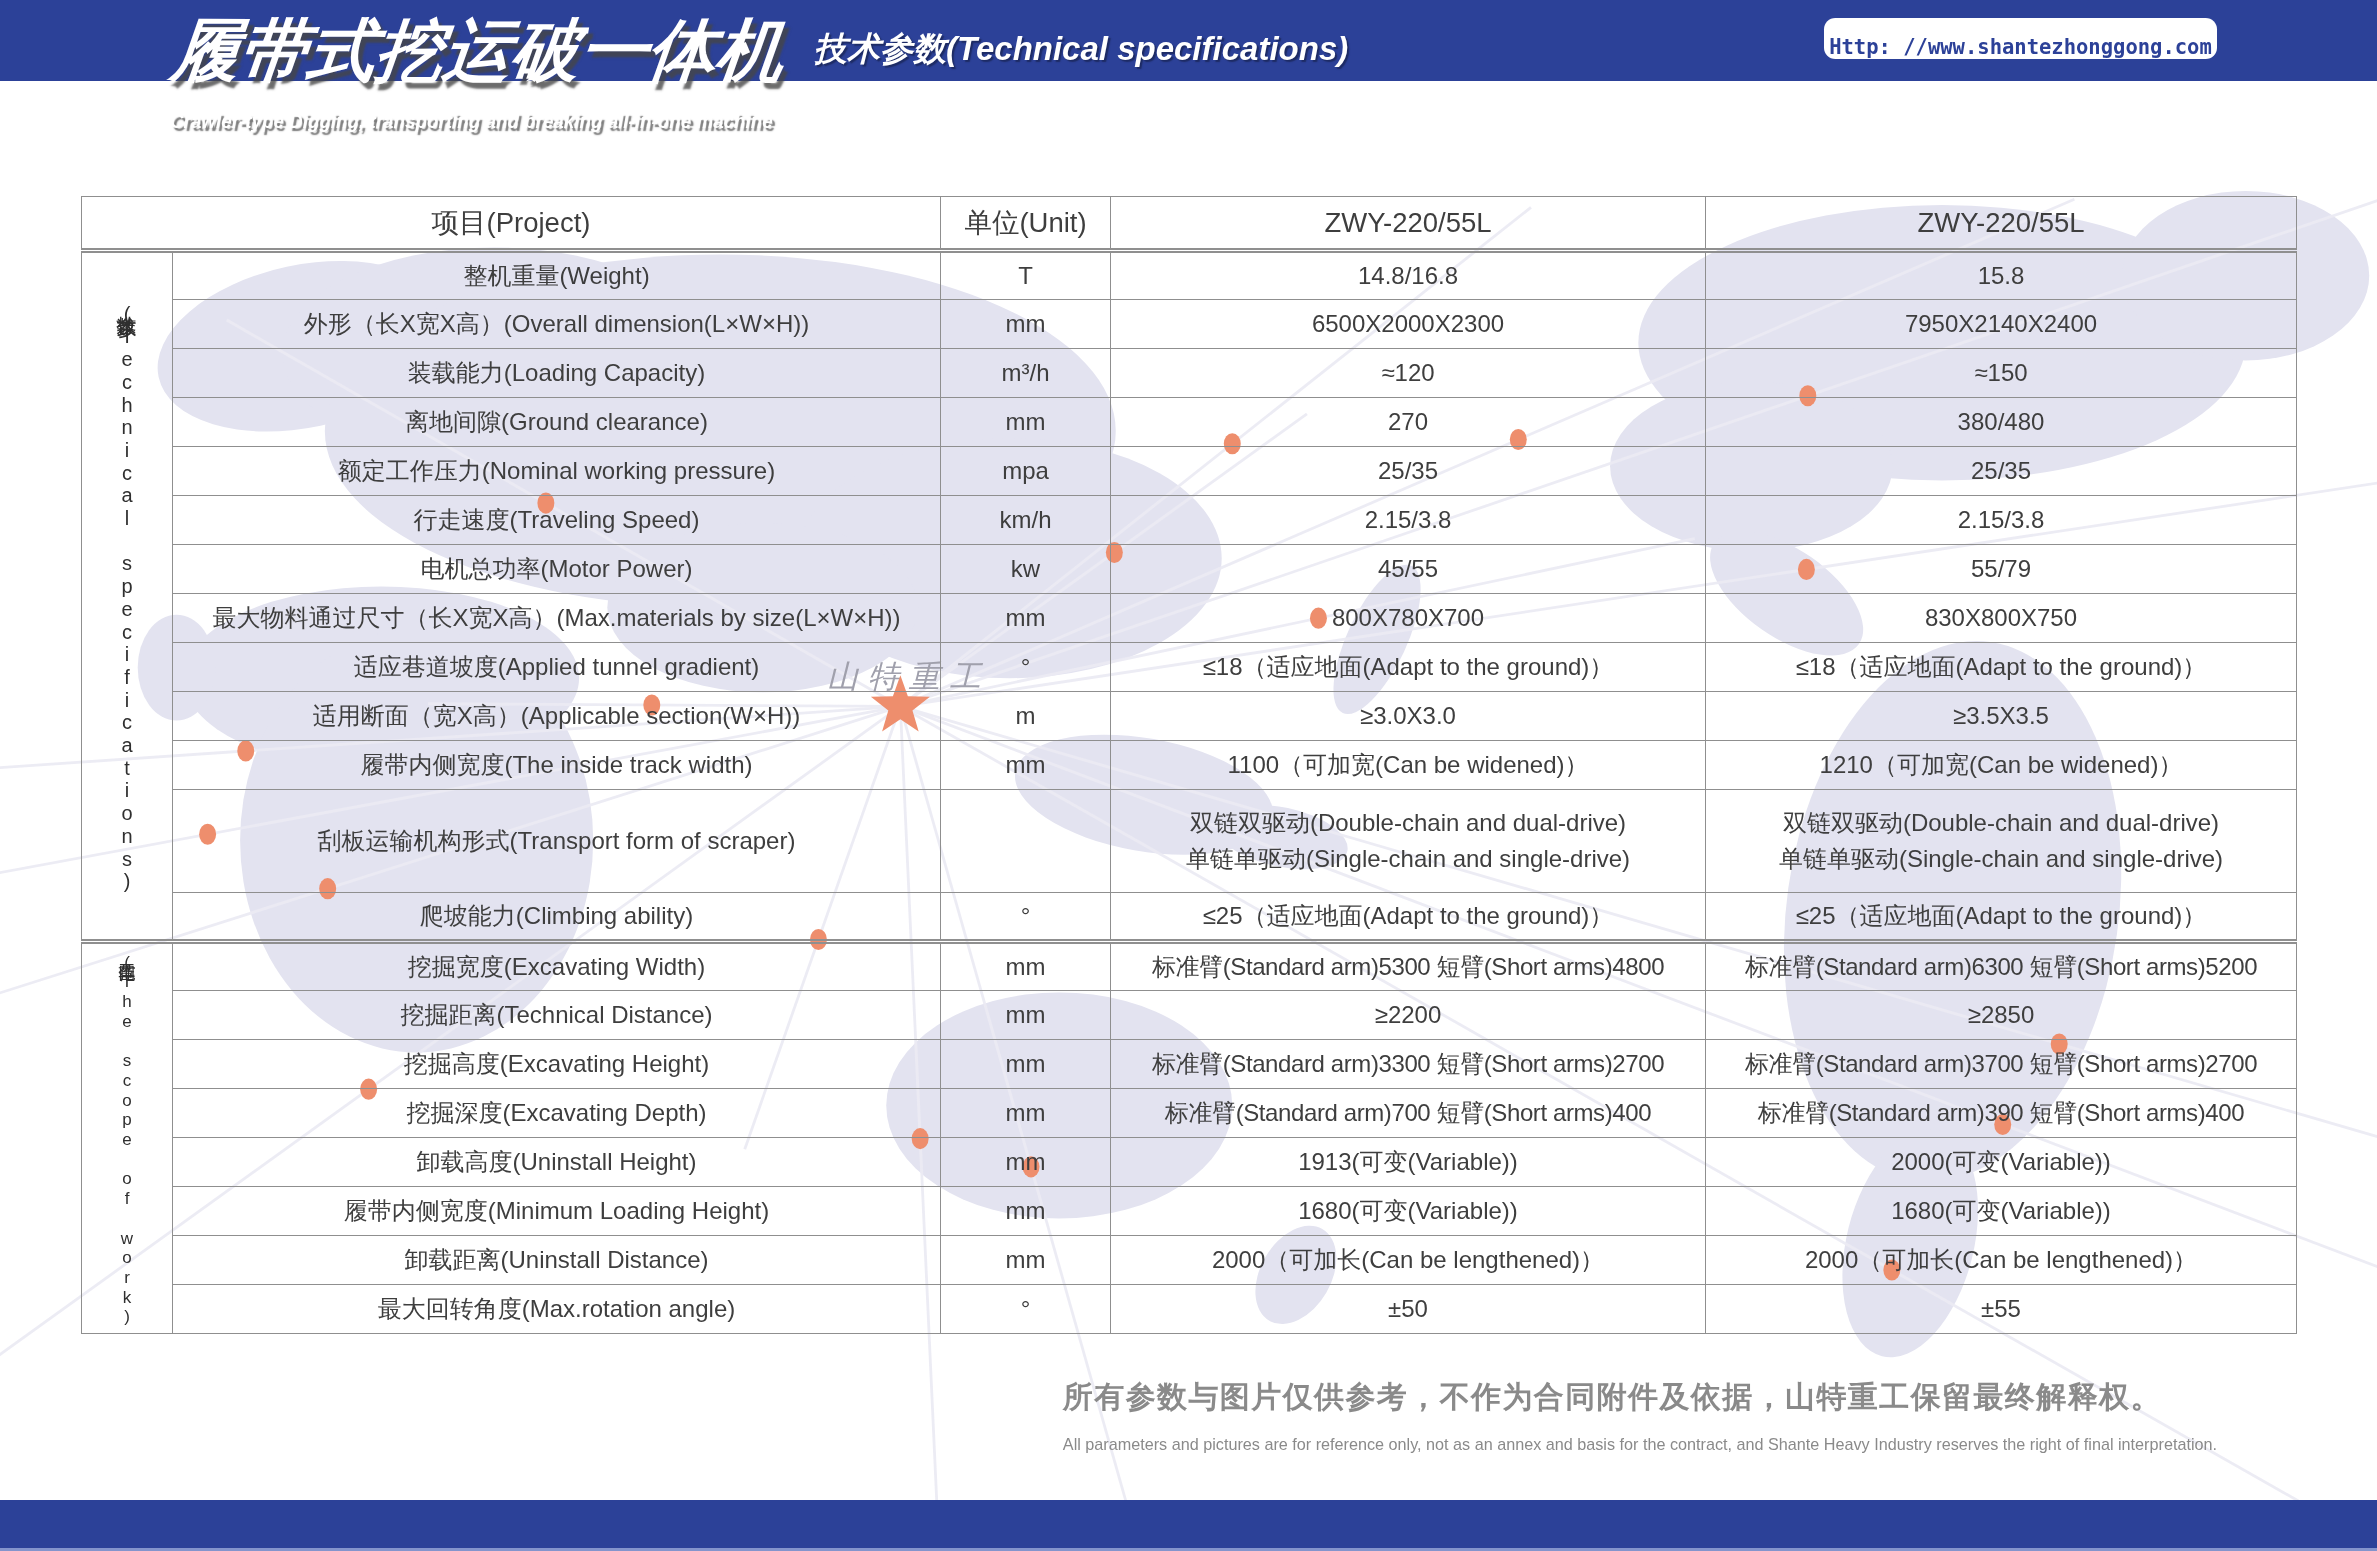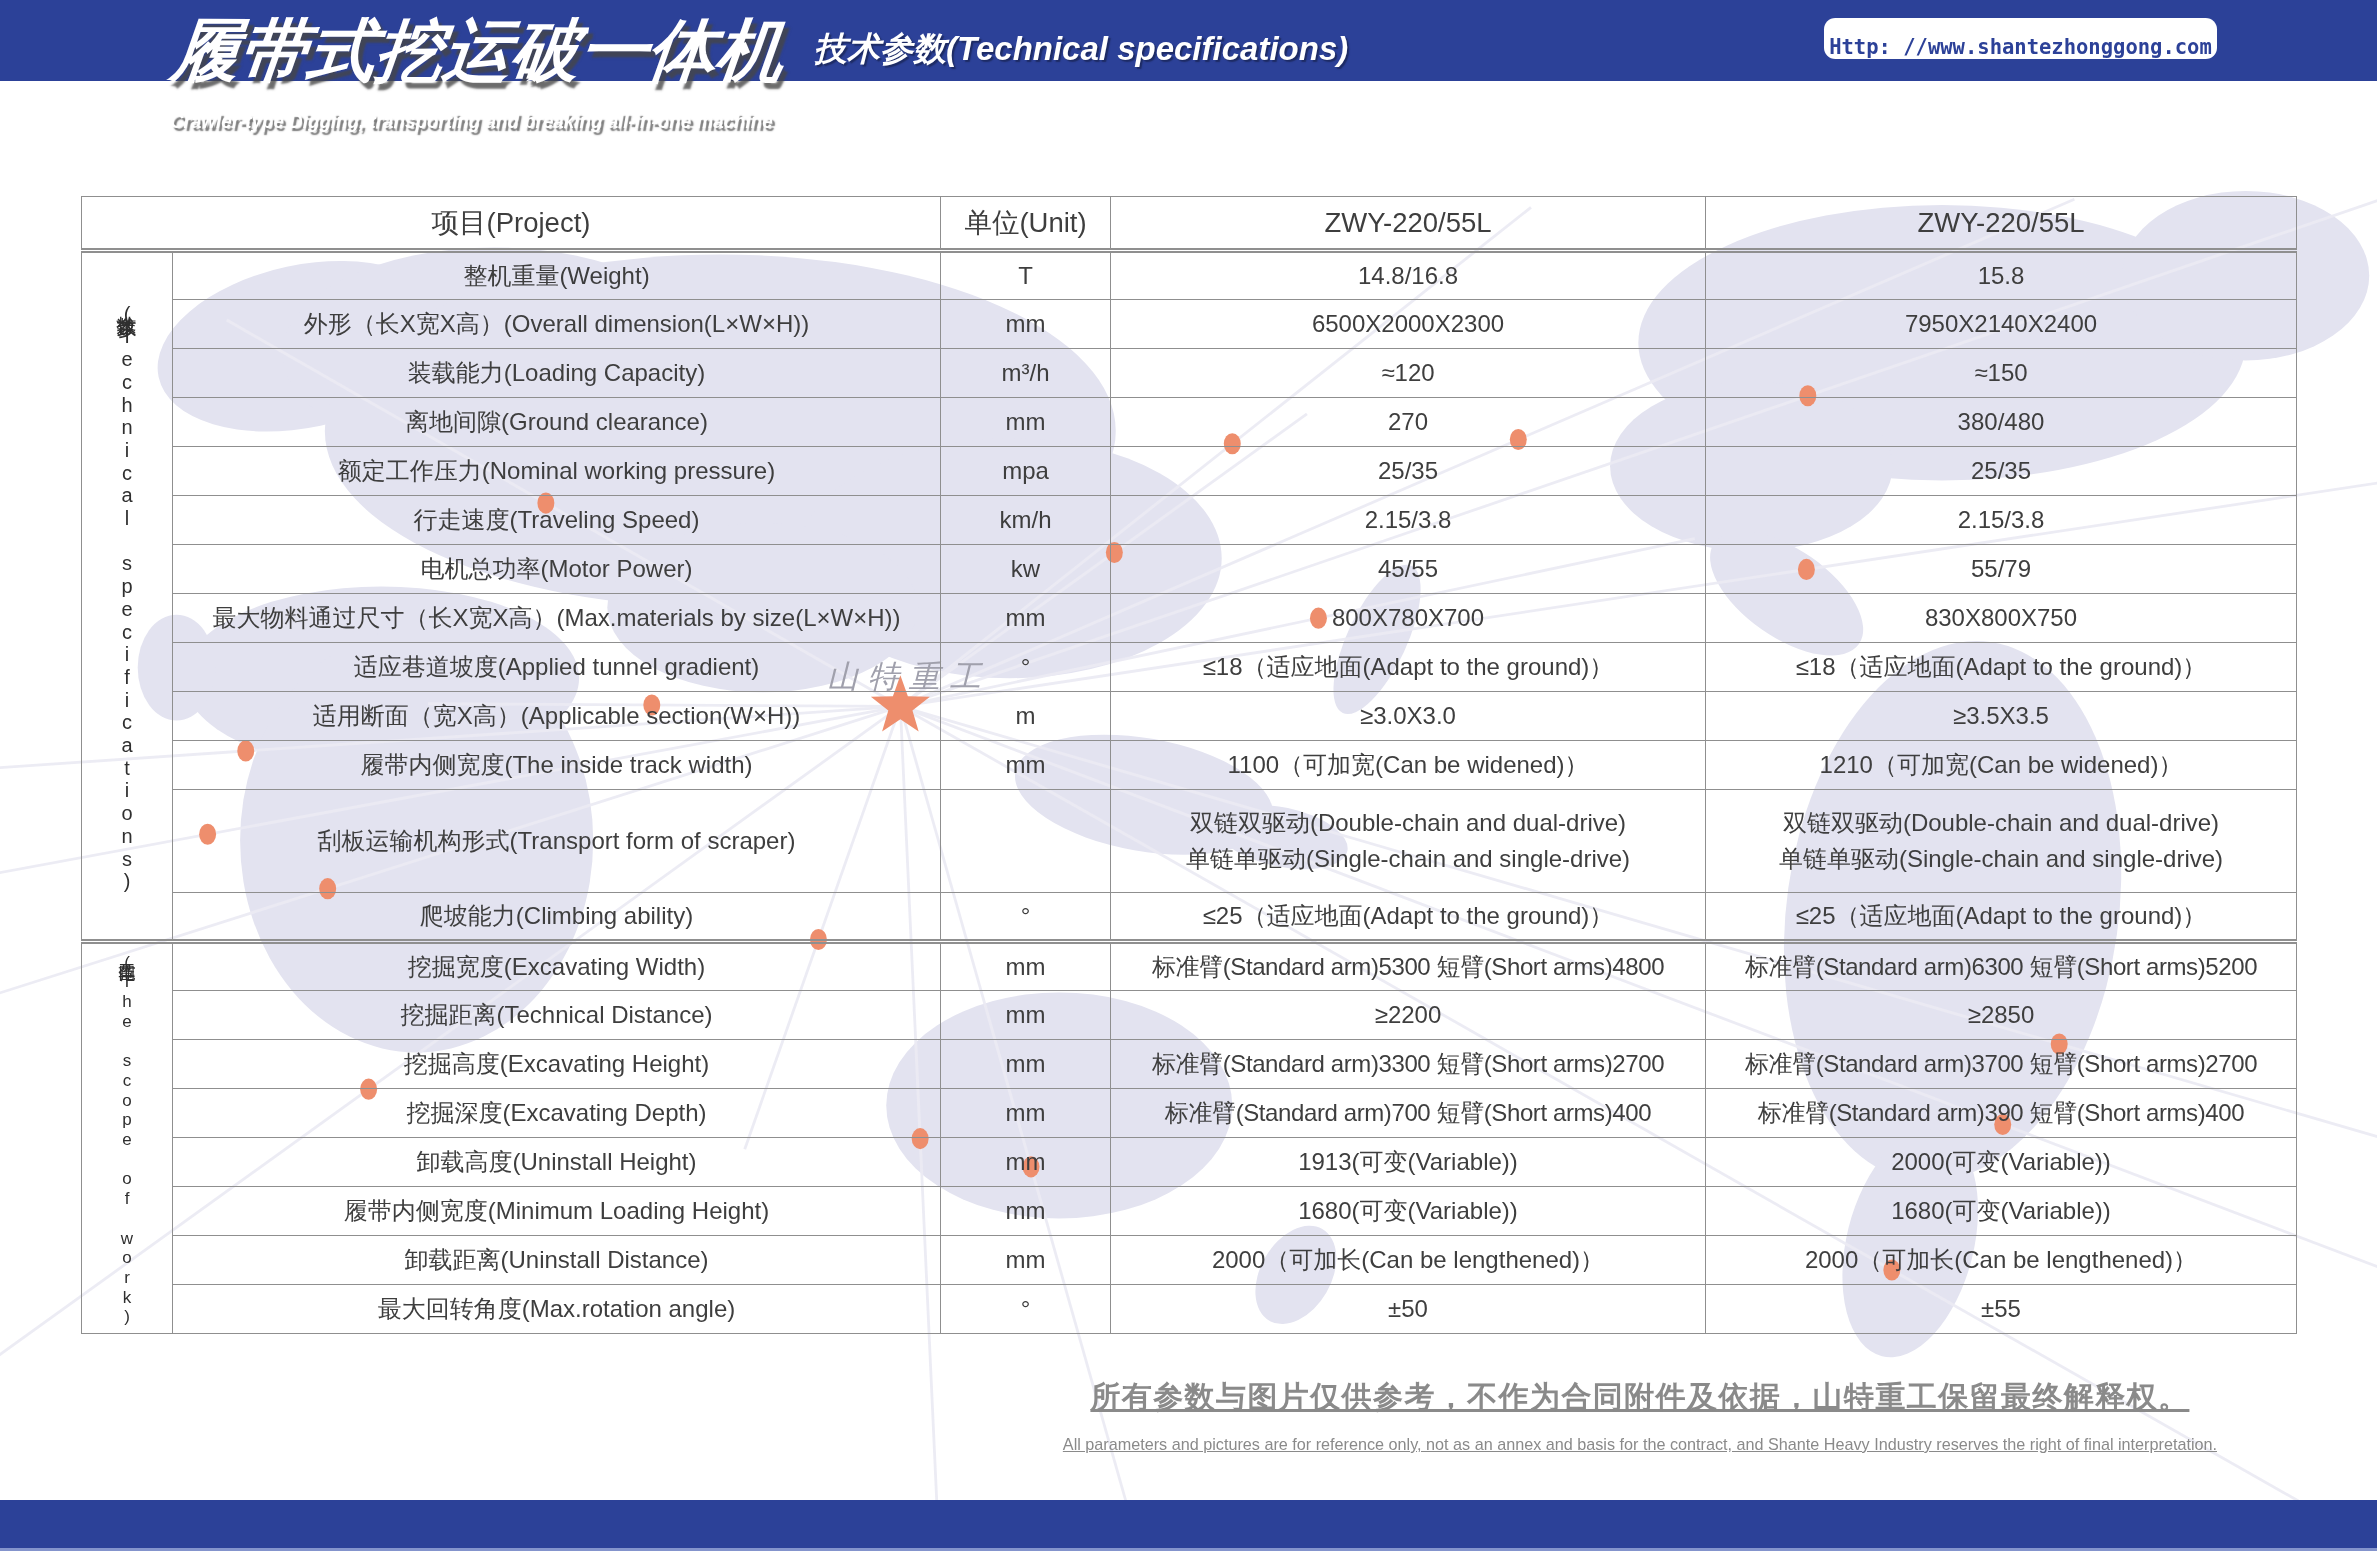--- a/index.html
+++ b/index.html
@@ -54,21 +54,21 @@
   .vlabel-cell{padding:0;}
   .vlabel{
     writing-mode:vertical-rl;text-orientation:upright;margin:0 auto;
     font-size:20px;color:#2f2f2f;line-height:1;letter-spacing:0.7px;
   }
   .vlabel-sm{font-size:17px;}
   td.deg{font-size:31px;}
   td.multiline{white-space:pre-line;line-height:1.5;font-size:24px;}
   td.dense{font-size:22.6px;letter-spacing:-0.4px;}
   
-  .disclaimer{position:absolute;right:160px;top:1377px;text-align:center;color:#8a8a8a;z-index:2;text-decoration:underline;}
+  .disclaimer{position:absolute;right:160px;top:1377px;text-align:left;color:#8a8a8a;z-index:2;}
   .disclaimer .cn{font-size:30px;font-weight:bold;letter-spacing:1.4px;white-space:nowrap;}
   .disclaimer .en{font-size:16.2px;margin-top:17px;white-space:nowrap;}
   .footer-bar{position:absolute;left:0;top:1500px;width:2377px;height:49px;background:#2c4198;z-index:3;}
   .footer-edge{position:absolute;left:0;top:1548px;width:2377px;height:4.2px;background:#8projects494cc;background:#8494cc;z-index:3;}
 </style>
 </head>
 <body>
 
 <svg class="decor" width="2377" height="1552" viewBox="0 0 3366 2197">
   <g fill="#e3e3f0">

